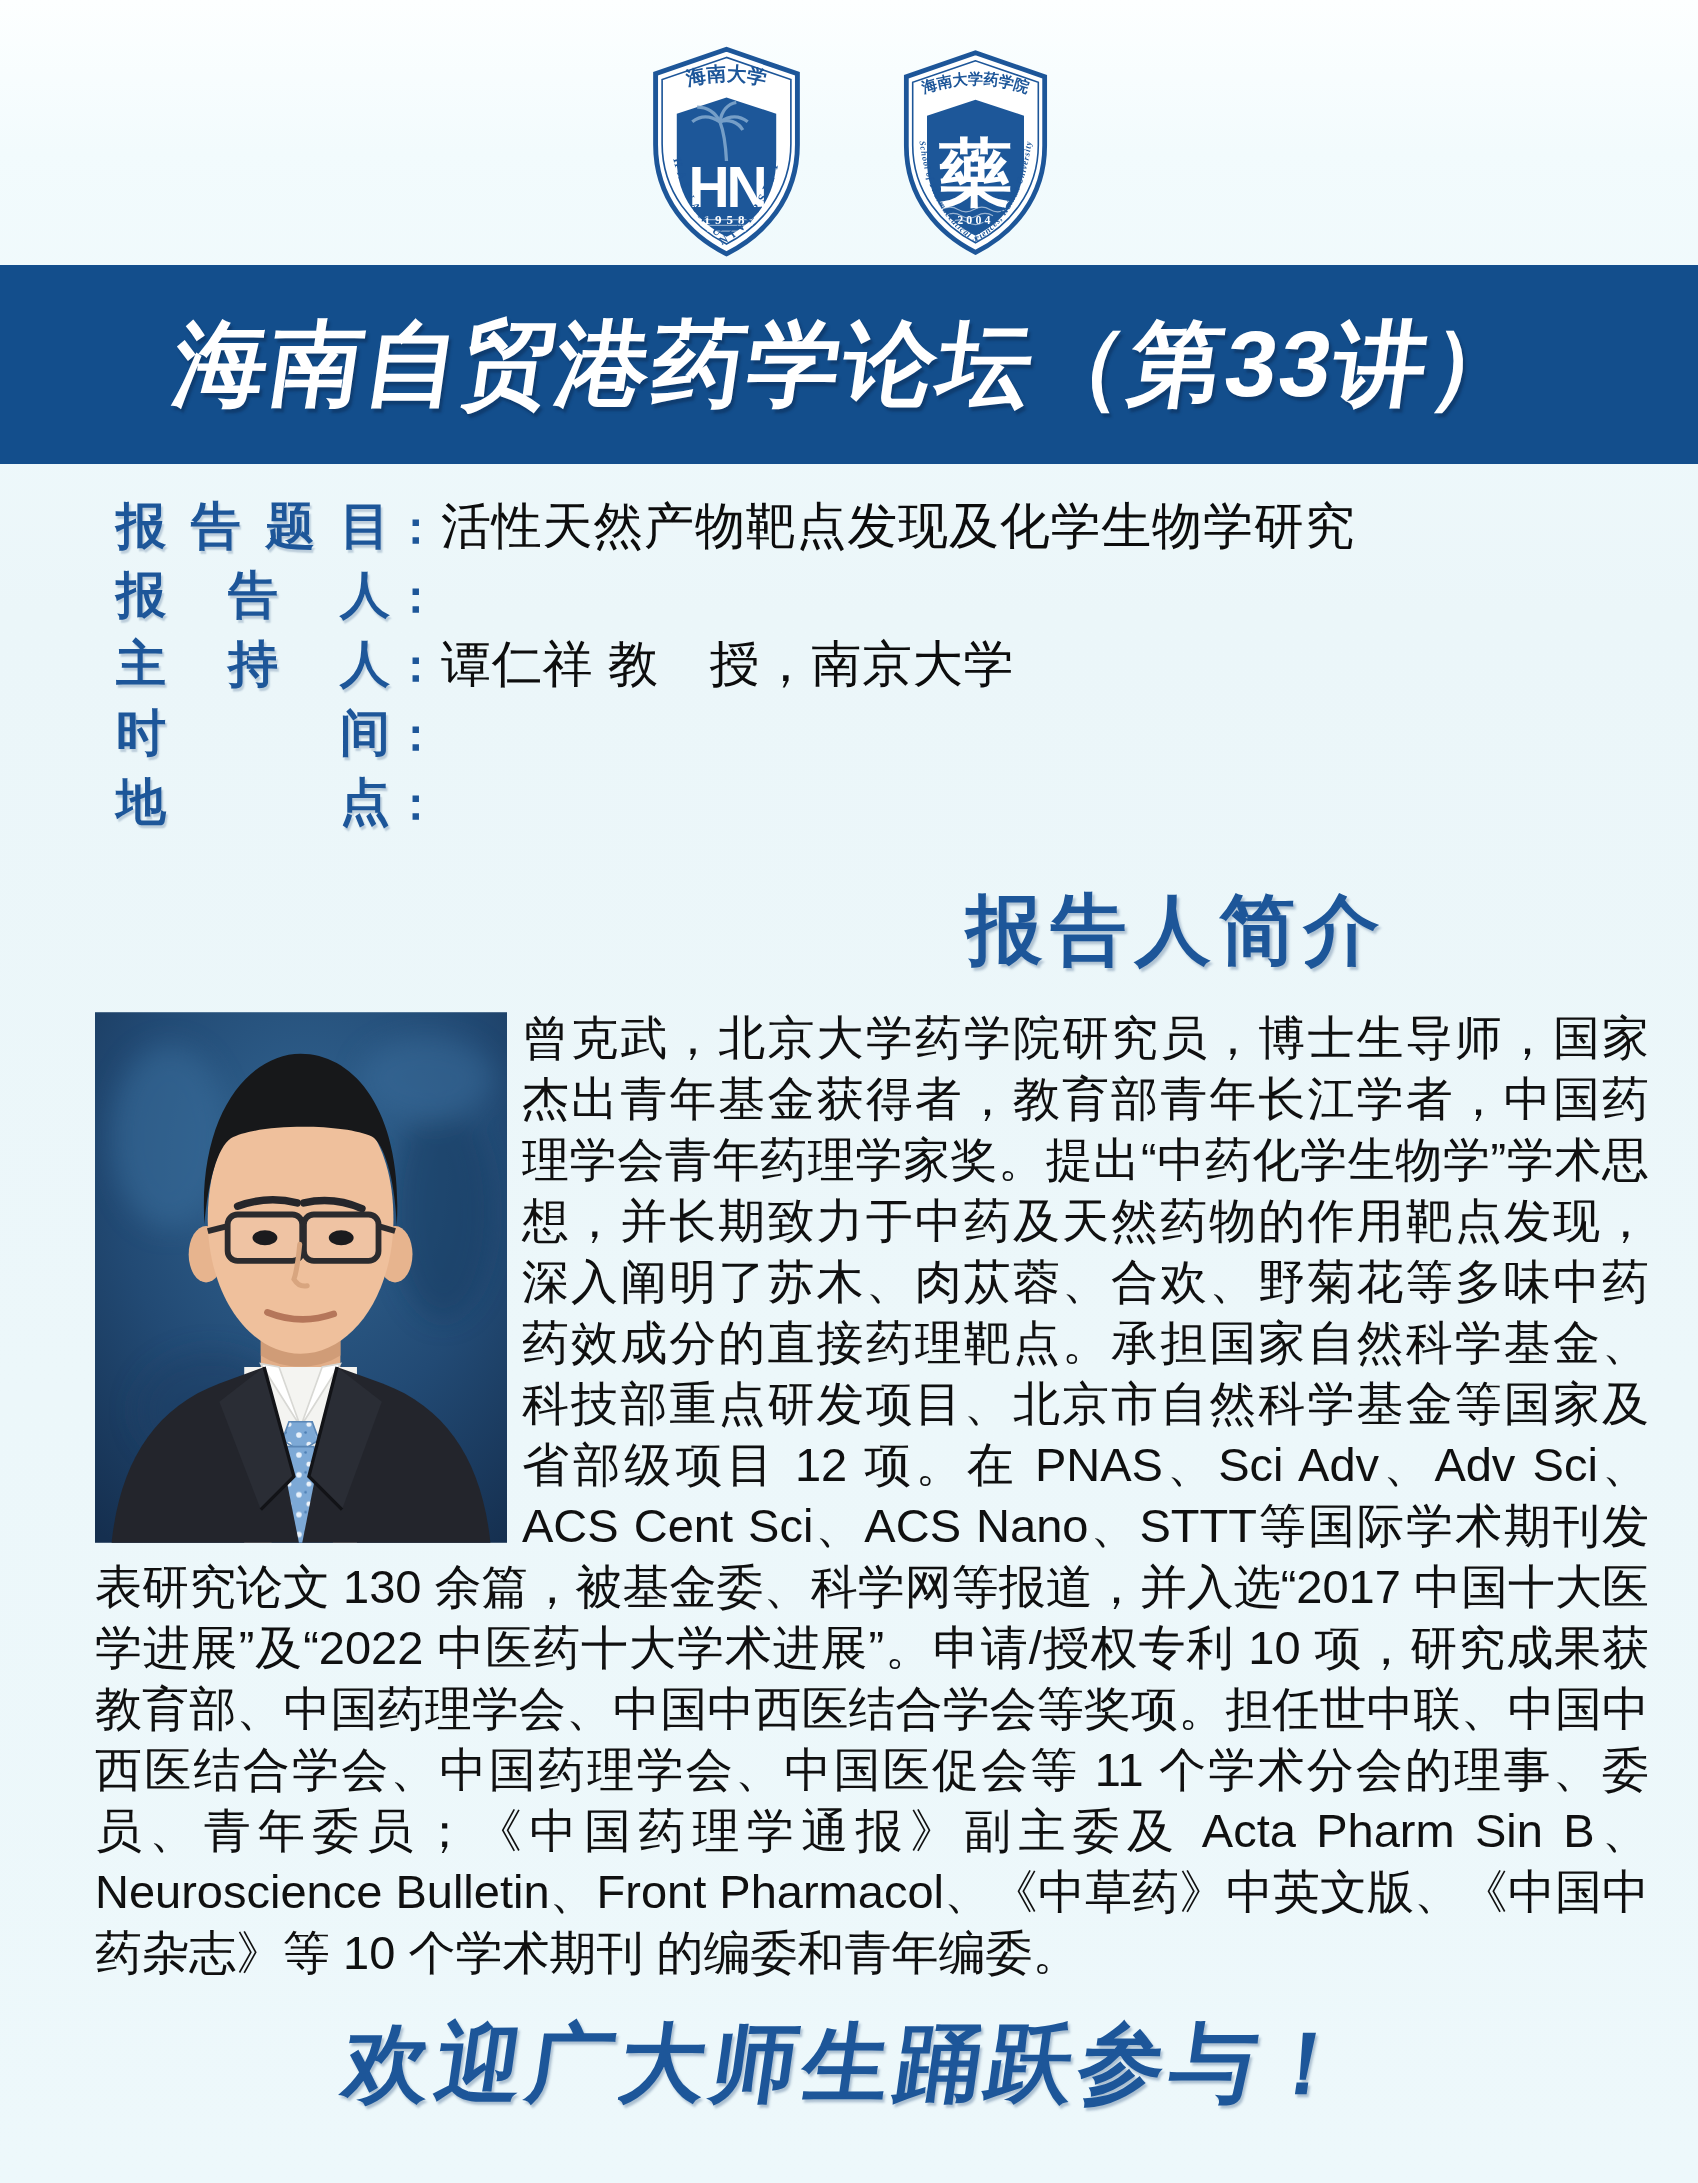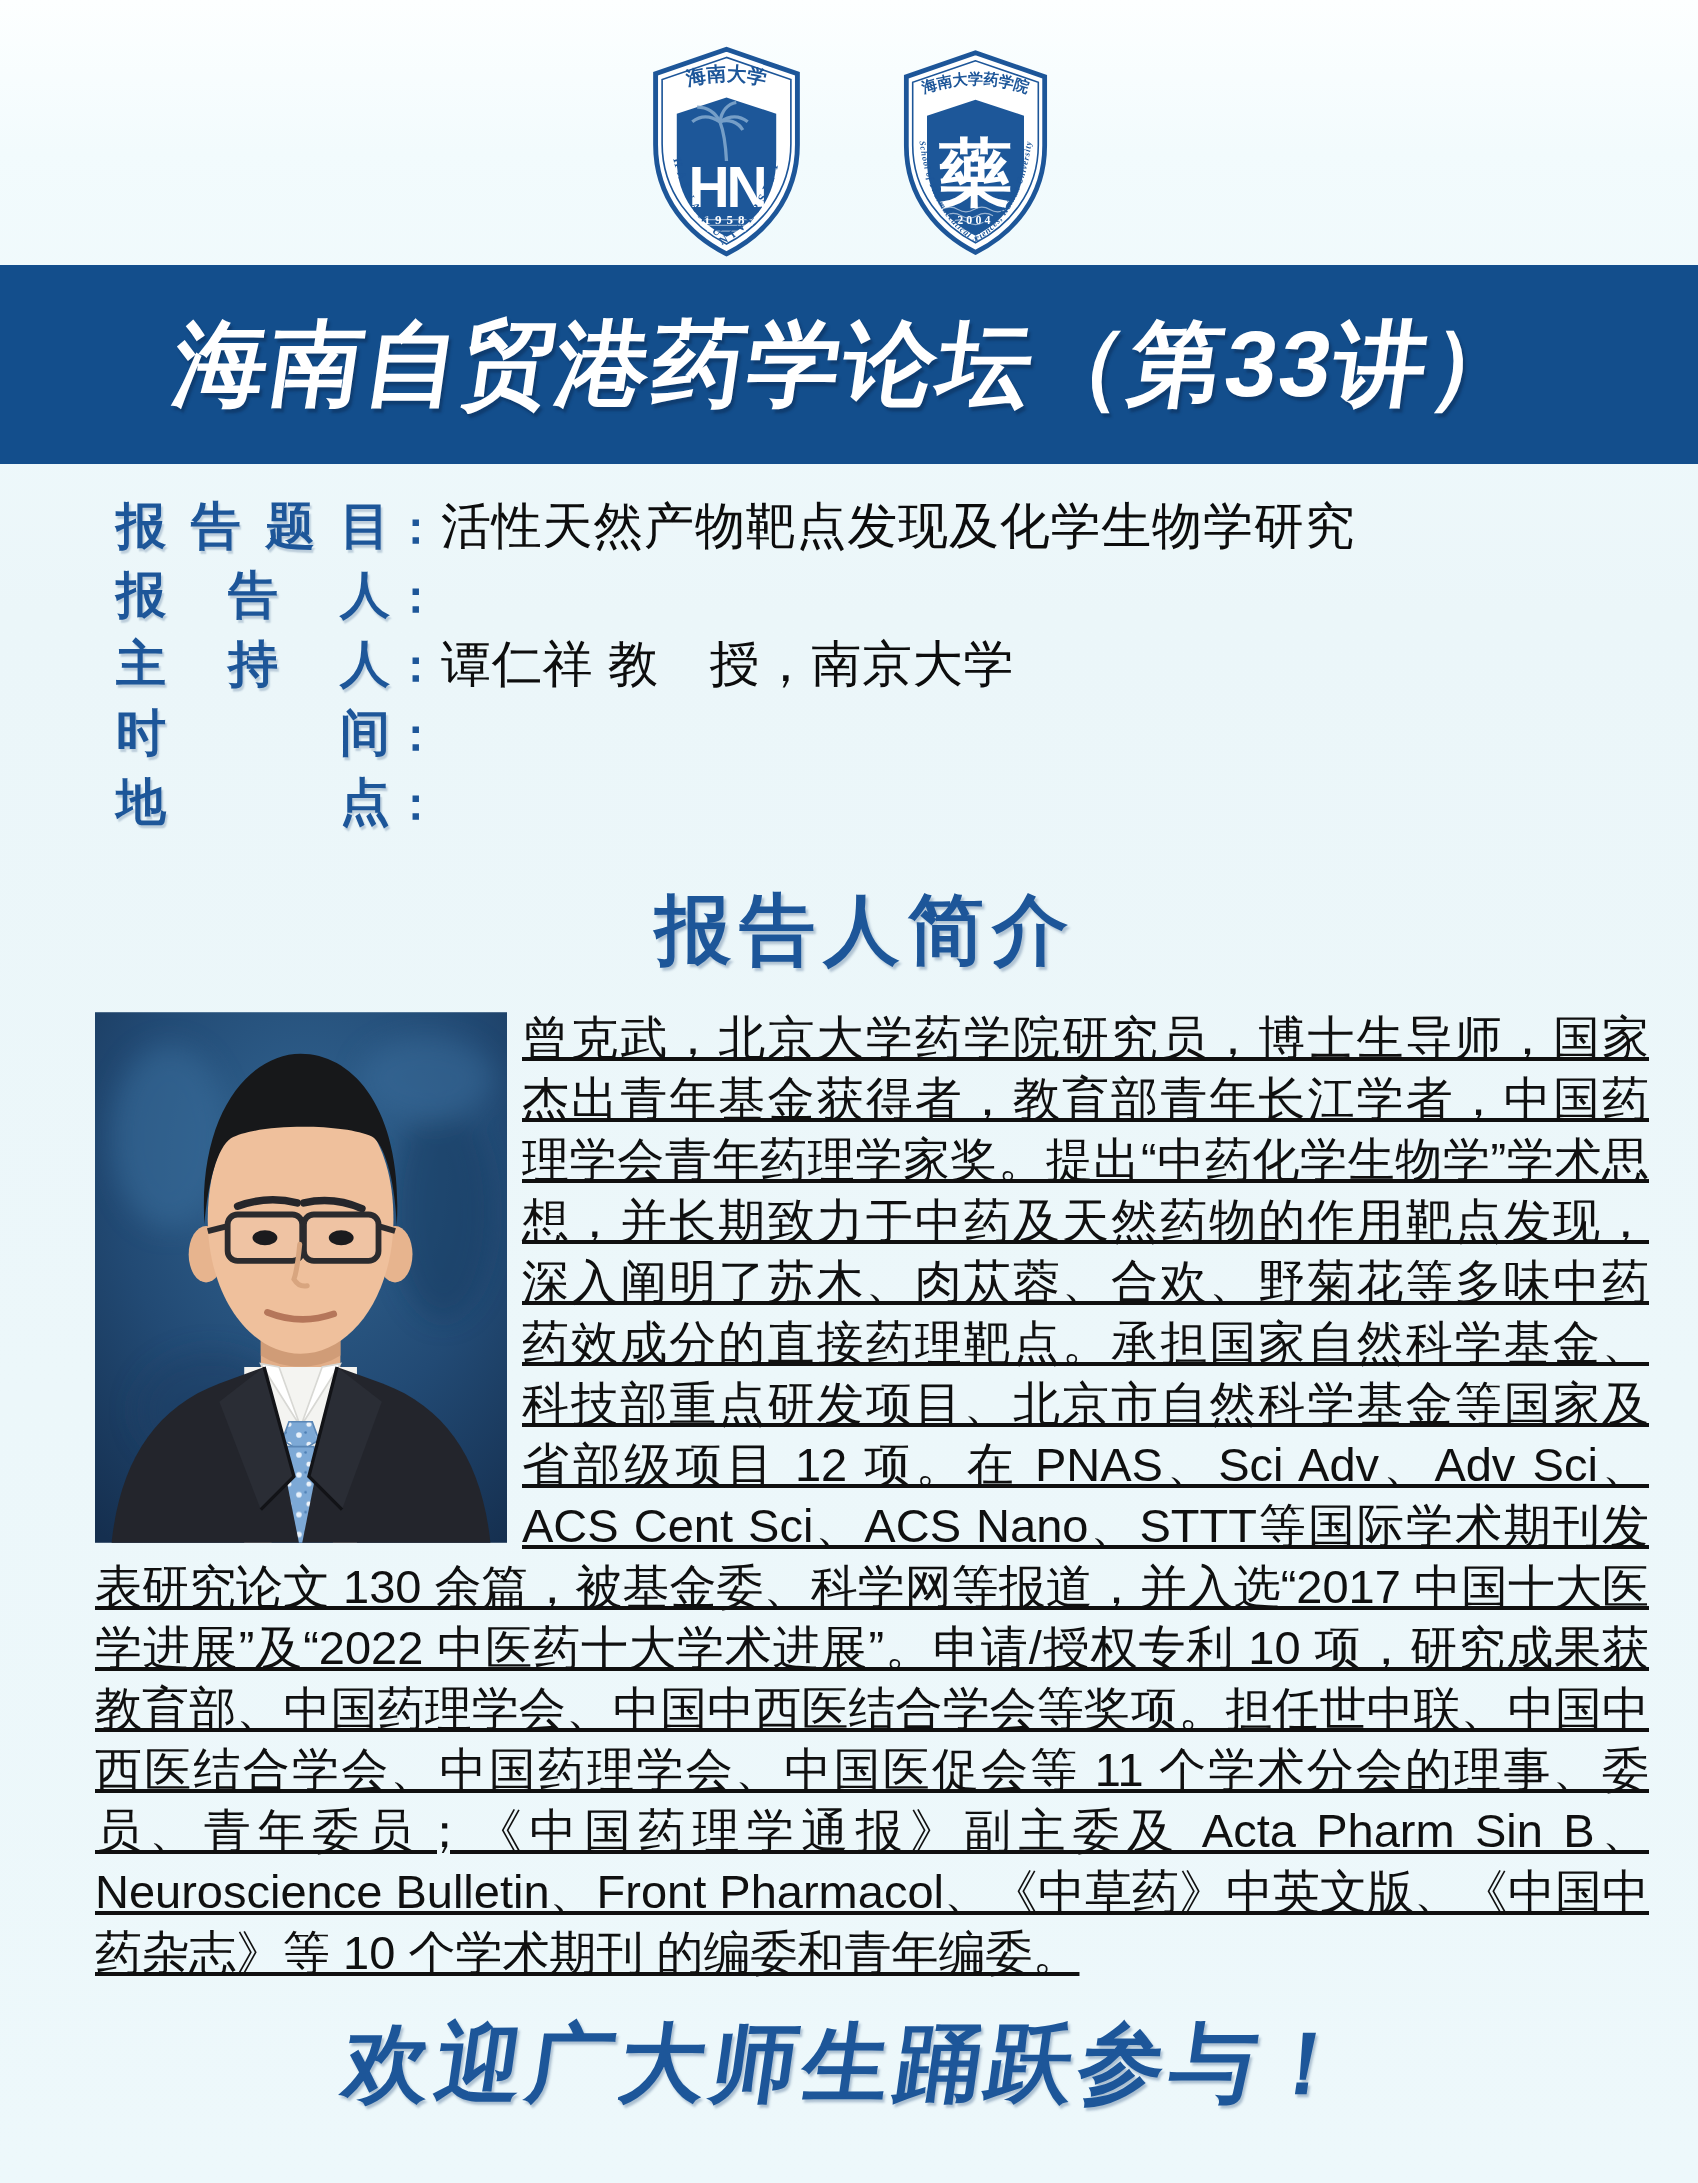--- a/index.html
+++ b/index.html
@@ -26,27 +26,27 @@
   .info-label{
     display:inline-flex;justify-content:space-between;width:274px;flex:none;
     color:#1d5699;font-weight:bold;font-size:50px;
     text-shadow:1.7px 2.5px 1.7px rgba(20,60,110,.22);
   }
   .info-colon{color:#1d5699;font-weight:bold;font-size:45px;width:36px;flex:none;margin-left:3.3px;}
   .info-value{color:#0d0d0d;font-weight:normal;font-size:50px;margin-left:11.6px;letter-spacing:0.8px;}
   
   .section-heading{
     margin-top:46px;height:101px;line-height:93px;
-    text-align:left;padding-left:655px;
+    text-align:center;padding-left:655px;
     font-size:76px;font-weight:bold;color:#1d5699;letter-spacing:8.3px;
     text-shadow:2.5px 3.3px 2.5px rgba(20,60,110,.28);
   }
   .bio-wrap{
     margin:23px 50px 0 95px;height:1012px;overflow:hidden;
-    font-size:47px;line-height:61px;color:#101010;text-align:justify;text-decoration:underline;
+    font-size:47px;line-height:61px;color:#101010;text-align:justify;
   }
   .portrait{float:left;width:412px;height:531px;margin:5px 15px 11.6px 0;}
   .bio-text{text-indent:95px;font-weight:500;}
   
   .slogan{
     position:absolute;left:0;right:0;top:2006px;text-align:center;
     font-size:86px;font-weight:bold;color:#1d5699;letter-spacing:5.8px;
     transform:skewX(-8deg);
     text-shadow:2.5px 3.3px 2.5px rgba(20,60,110,.3);white-space:nowrap;
   }

